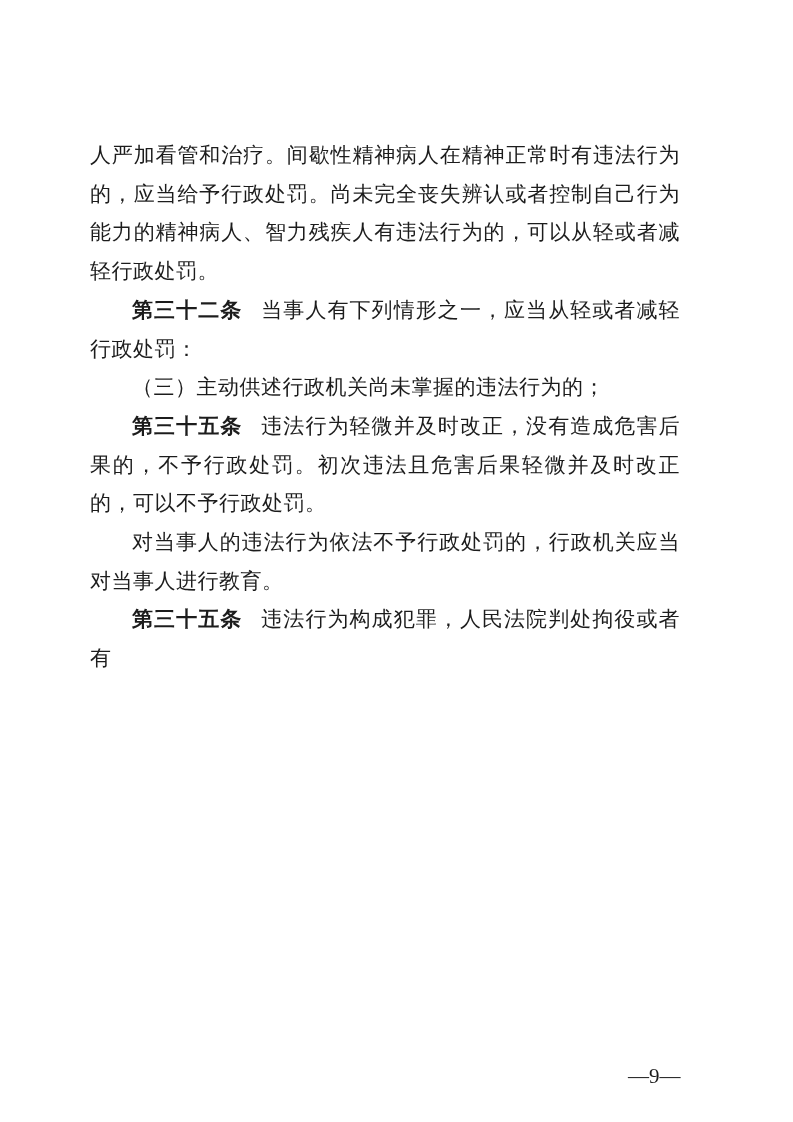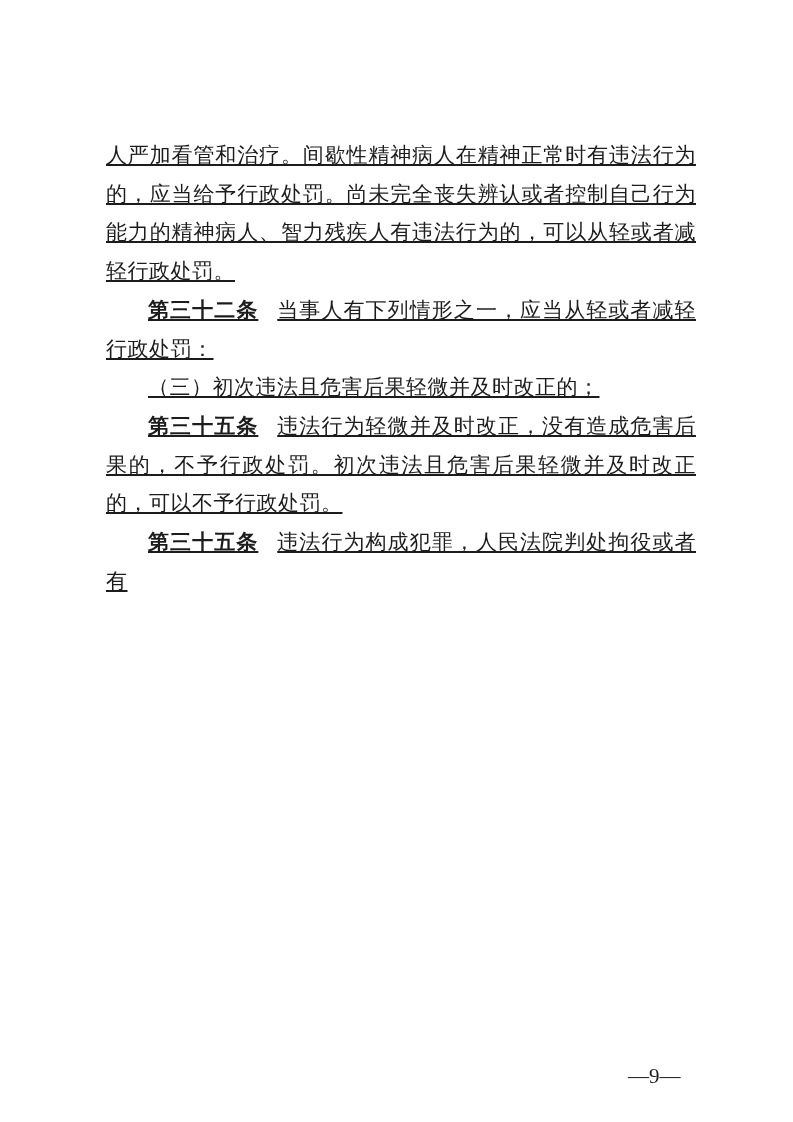--- a/index.html
+++ b/index.html
@@ -16,24 +16,23 @@
     color: #1c1c1c;
   }
   .page {
     position: absolute;
     left: 0; top: 0;
     width: 793px; height: 1122px;
     background: #ffffff;
   }
   .content {
     position: absolute;
-    left: 106px;
+    left: 90px;
     top: 136px;
     width: 590px;
-    text-decoration: underline;
   }
   p.para {
     margin: 0;
     padding: 0;
     font-size: 21px;
     line-height: 38.7px;
     text-align: justify;
     text-justify: inter-character;
     letter-spacing: 0.5px;
   }
@@ -64,27 +63,28 @@
 <div class="page">
 
   <div class="content">
 
     <p class="para"><span class="art"></span><span class="txt">人严加看管和治疗。间歇性精神病人在精神正常时有违法行为的，应当给予行政处罚。尚未完全丧失辨认或者控制自己行为能力的精神病人、智力残疾人有违法行为的，可以从轻或者减轻行政处罚。</span></p>
 
     <p class="para indent"><span class="art">第三十二条</span><span class="txt">当事人有下列情形之一，应当从轻或者减轻行政处罚：</span></p>
 
 
 
-    <p class="para indent"><span class="art"></span><span class="txt">（三）初次违法且危害后果轻微并及时改正的；</span></p>
+    <p class="para indent"><span class="art"></span><span class="txt">（三）主动供述行政机关尚未掌握的违法行为的；</span></p>
 
 
 
     <p class="para indent"><span class="art">第三十五条</span><span class="txt">违法行为轻微并及时改正，没有造成危害后果的，不予行政处罚。初次违法且危害后果轻微并及时改正的，可以不予行政处罚。</span></p>
 
 
+    <p class="para indent"><span class="art"></span><span class="txt">对当事人的违法行为依法不予行政处罚的，行政机关应当对当事人进行教育。</span></p>
 
 
     <p class="para indent"><span class="art">第三十五条</span><span class="txt">违法行为构成犯罪，人民法院判处拘役或者有</span></p>
 
   </div>
 
   <div class="footer-page-number">—9—</div>
 
 </div>
 

